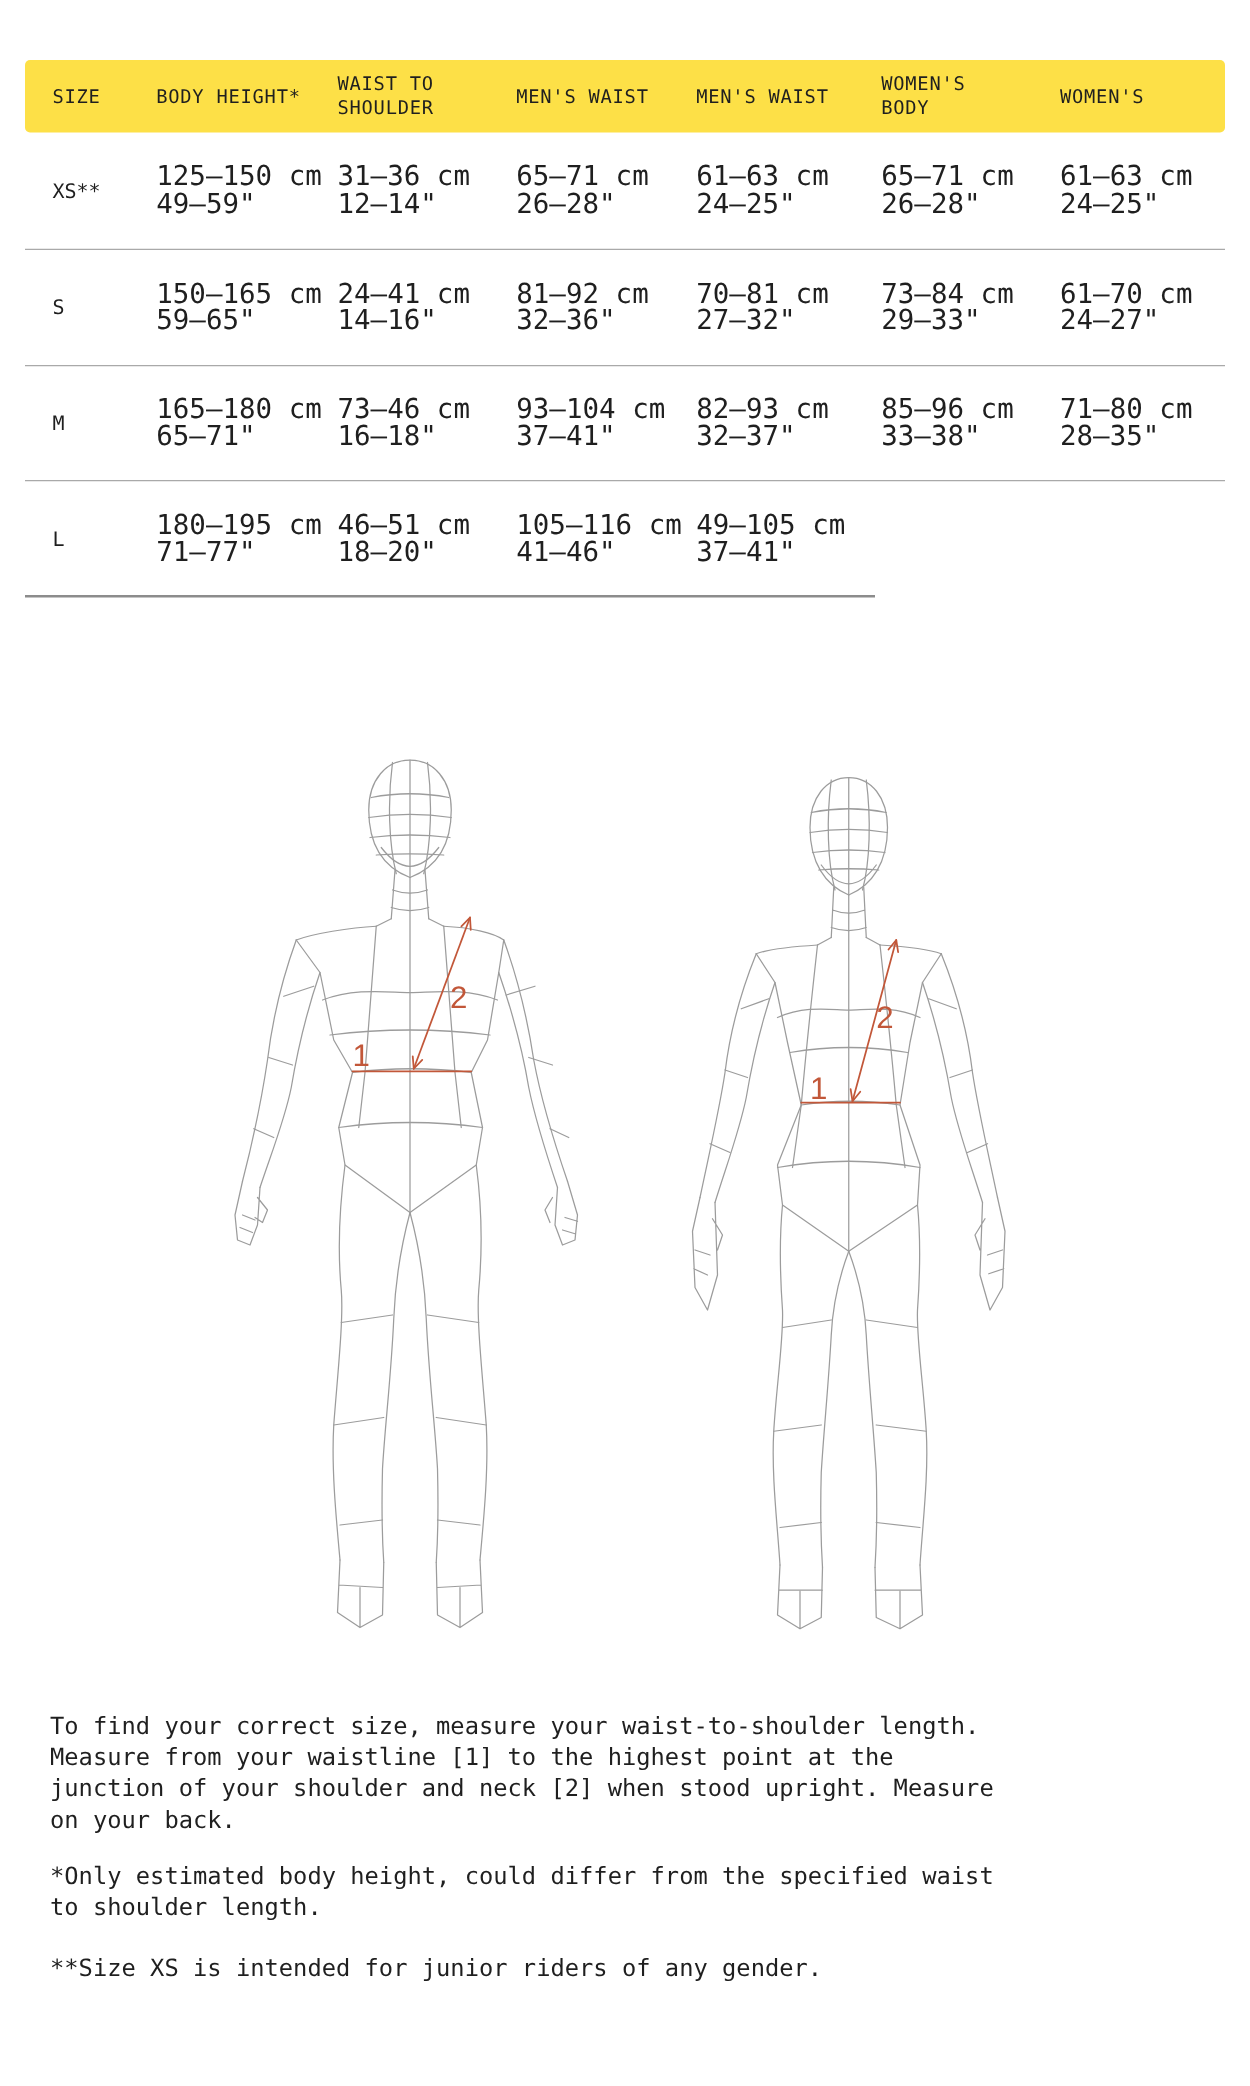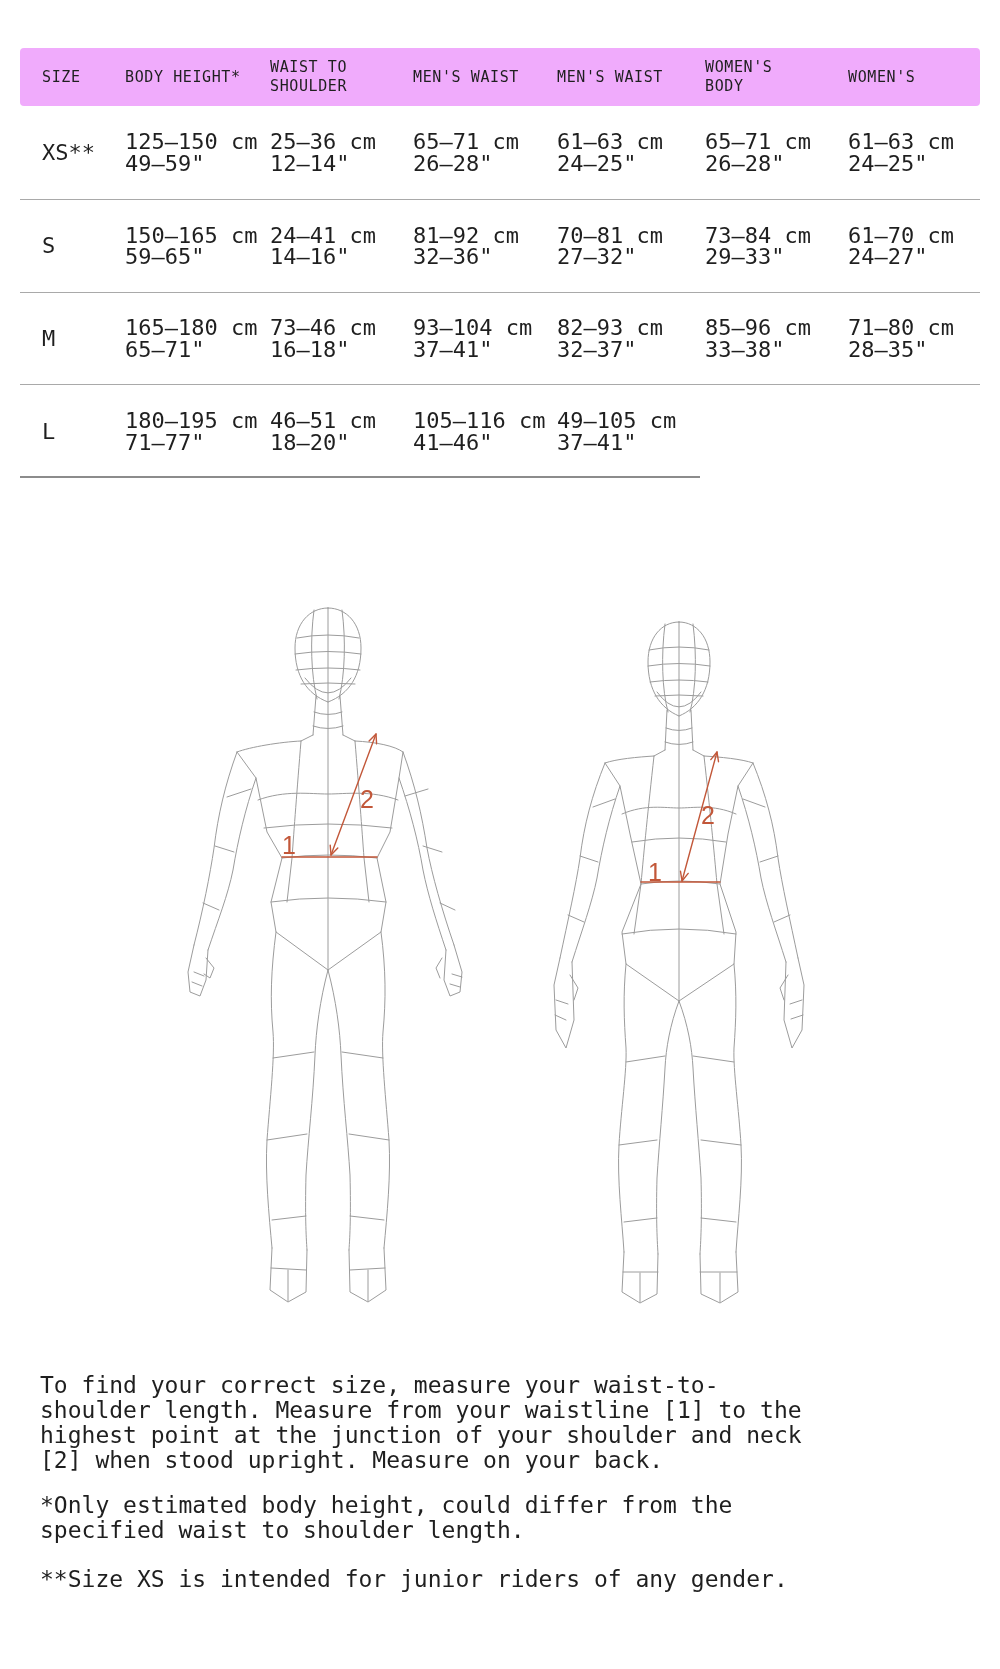--- a/index.html
+++ b/index.html
@@ -5,51 +5,51 @@
   html,body { margin:0; padding:0; }
   body {
     width:1000px; height:1669px; position:relative; background:#ffffff;
     font-family:"DejaVu Sans Mono", monospace; color:#1f1f1f; overflow:hidden;
   }
 
   
   .size-table { position:absolute; left:20px; top:48px; width:960px; }
   .thead {
     display:grid; grid-template-columns:83px 145px 143px 144px 148px 143px 1fr;
-    align-items:center; height:58px; background:#f0abfc; border-radius:4px;
+    align-items:center; height:58px; background:#fde047; border-radius:4px;
     padding-left:22px; box-sizing:border-box; width:960px;
   }
   .th { font-size:15px; letter-spacing:0.6px; line-height:19px; }
   .trow {
     display:grid; grid-template-columns:83px 145px 143px 144px 148px 143px 1fr;
     align-items:center; padding-left:22px; box-sizing:border-box;
     border-bottom:1px solid #a9a9a9;
   }
   .trow.r0 { height:94px; }
   .trow.r1 { height:93px; }
   .trow.r2 { height:92px; }
   .trow.r3 { height:93px; border-bottom:none; position:relative; }
   .short-divider { position:absolute; left:0; bottom:0; width:680px; height:2px; background:#8c8c8c; }
   .td { font-size:22px; line-height:21.5px; }
-  .size-label { font-size:22px; }
+  .size-label { font-size:16px; }
 
   
   .figure-svg { position:absolute; width:320px; height:710px; }
   #male-fig   { left:170px; top:600px; }
   #female-fig { left:510px; top:600px; }
   .figure-svg svg { display:block; overflow:visible; }
   .wire { stroke:#9c9c9c; fill:none; stroke-width:1; stroke-linejoin:round; stroke-linecap:round; }
   .red  { stroke:#c25739; fill:none; stroke-width:1.4; stroke-linejoin:round; stroke-linecap:round; }
   .fig-label {
     position:absolute; transform:translate(-50%,-50%);
     font-family:"Liberation Sans", sans-serif; font-size:25px; color:#c25739;
   }
 
   
-  .note { position:absolute; left:40px; width:772px; font-size:23px; line-height:25px; }
+  .note { position:absolute; left:40px; width:772px; font-size:19px; line-height:25px; }
   #note1 { top:1350px; }
   #note2 { top:1470px; }
   #note3 { top:1544px; }
 </style>
 </head>
 <body>
 
 <div class="size-table">
   <div class="thead">
     <div class="th">
@@ -79,21 +79,21 @@
 
   <div class="trow r0">
     <div class="td size-label">
         <div>XS**</div>
       </div>
     <div class="td">
         <div>125–150 cm</div>
         <div>49–59"</div>
       </div>
     <div class="td">
-        <div>25–36 cm</div>
+        <div>31–36 cm</div>
         <div>12–14"</div>
       </div>
     <div class="td">
         <div>65–71 cm</div>
         <div>26–28"</div>
       </div>
     <div class="td">
         <div>61–63 cm</div>
         <div>24–25"</div>
       </div>

